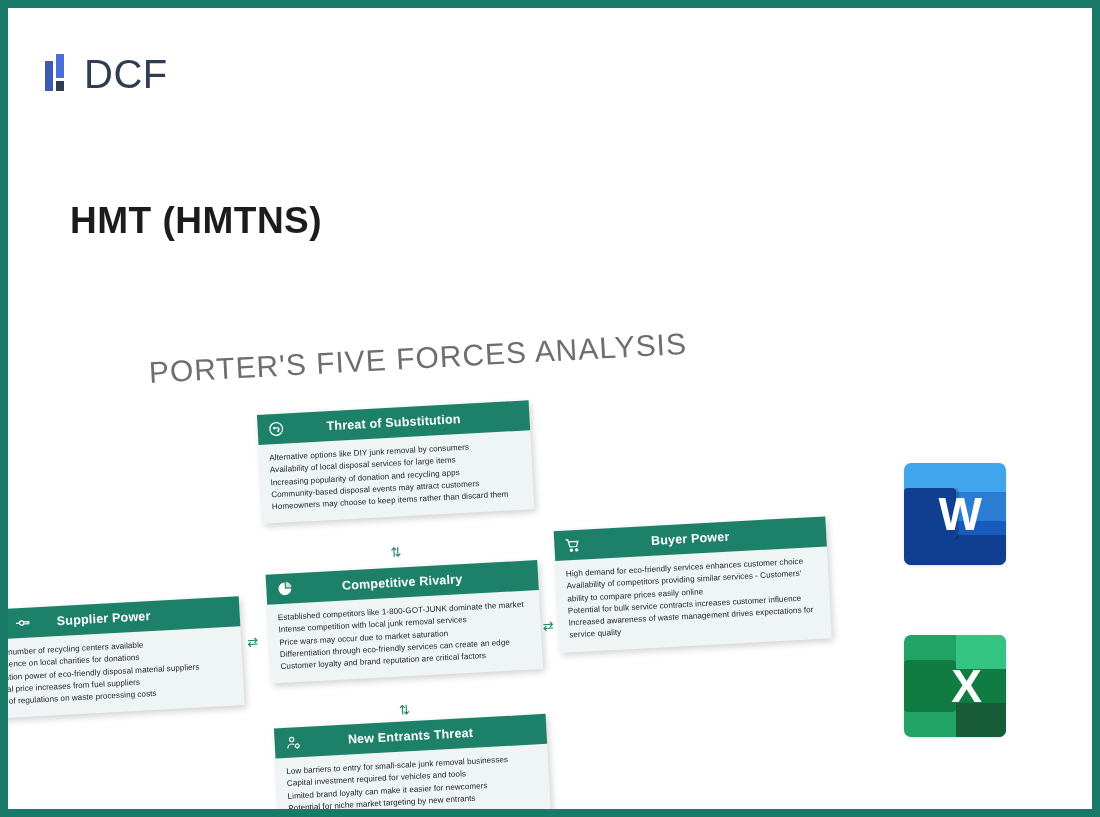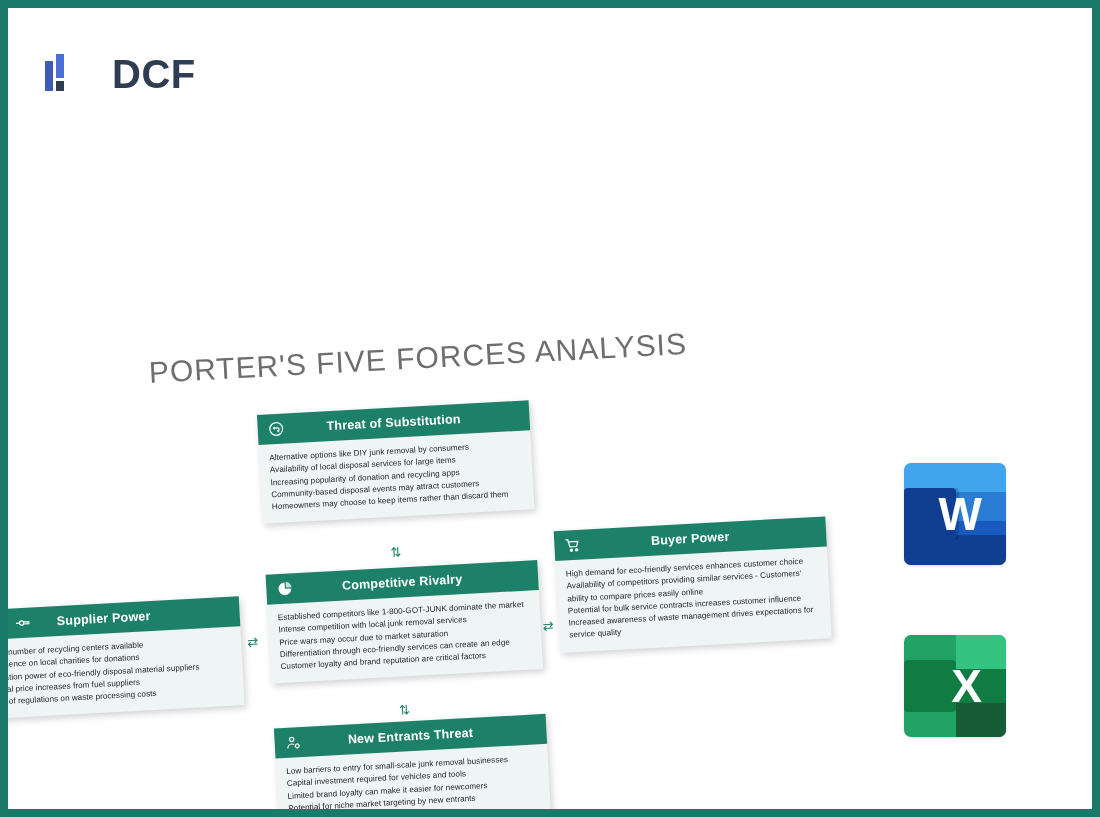--- a/index.html
+++ b/index.html
@@ -33,22 +33,21 @@
   }
   .brand-logo {
     width: 30px;
     height: 44px;
     position: relative;
   }
   .brand-text {
     font-size: 40px;
     color: #2f3d52;
     letter-spacing: 0.5px;
-    font-weight: 700;
-    margin-left: 28px;
+    font-weight: 400;
   }
   
   .title {
     position: absolute;
     left: 62px;
     top: 192px;
     font-size: 37px;
     font-weight: bold;
     color: #1c1c1c;
     letter-spacing: 0.5px;
@@ -170,20 +169,21 @@
     <span class="brand-logo">
       <svg width="30" height="44" viewBox="0 0 30 44">
         <rect x="1" y="8" width="8" height="30" fill="#3f5ab5"></rect>
         <rect x="12" y="1" width="8" height="24" fill="#4a6fd8"></rect>
         <rect x="12" y="28" width="8" height="10" fill="#2f3d52"></rect>
       </svg>
     </span>
     <span class="brand-text">DCF</span>
   </div>
 
+  <div class="title">HMT (HMTNS)</div>
 
   <div class="main-heading">PORTER'S FIVE FORCES ANALYSIS</div>
 
   <div class="diagram">
 
     <div class="card" id="card-substitution">
       <div class="card-head">
         <span class="card-icon">
           <svg width="17" height="17" viewBox="0 0 24 24" fill="none" stroke="#ffffff" stroke-width="1.7">
             <circle cx="12" cy="12" r="9"></circle>

